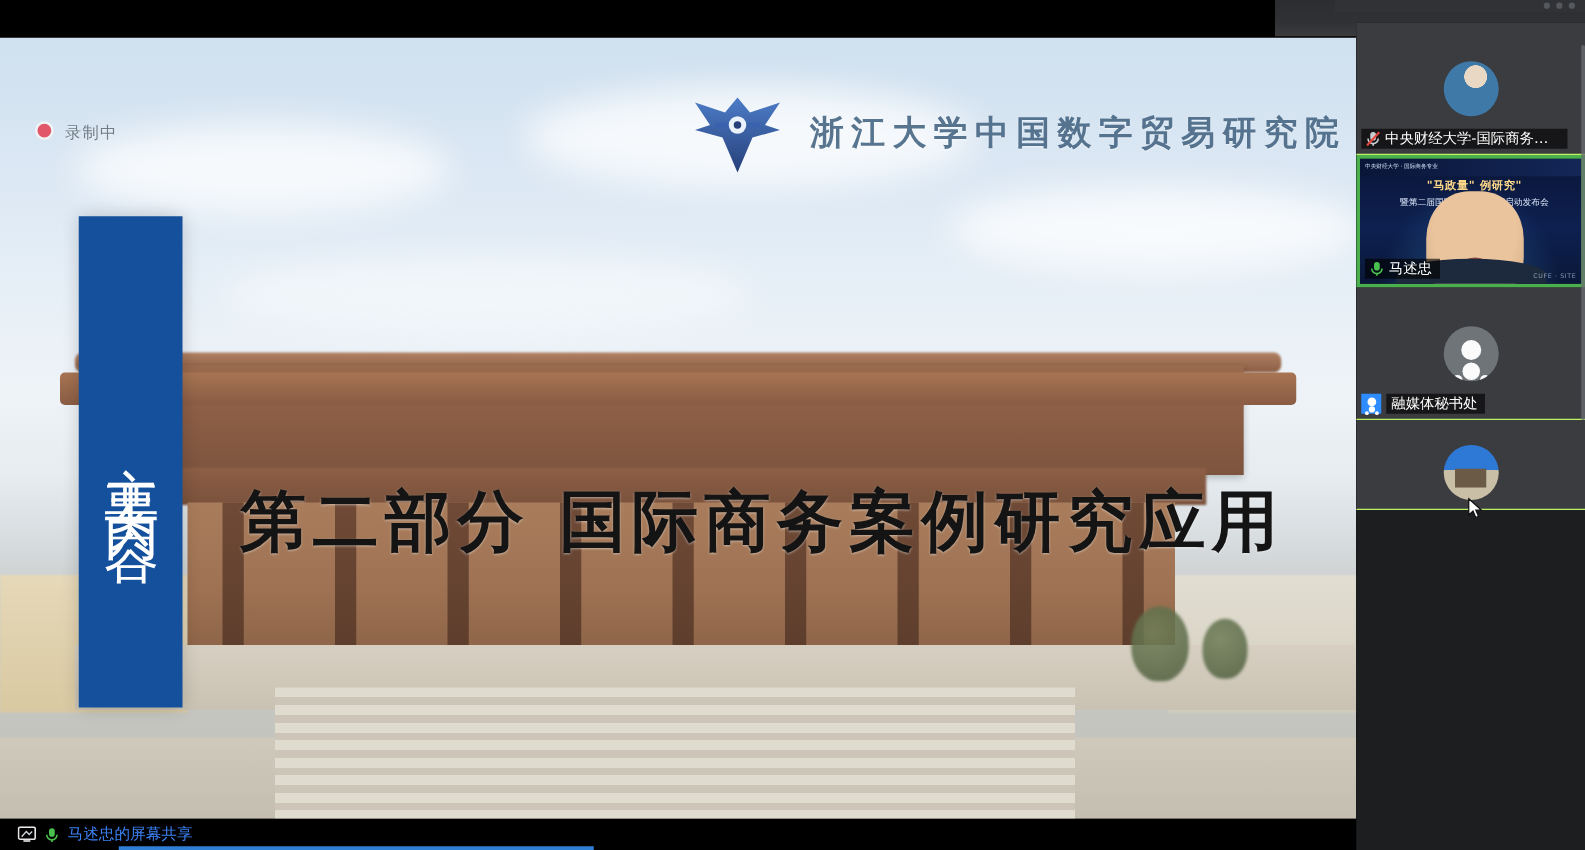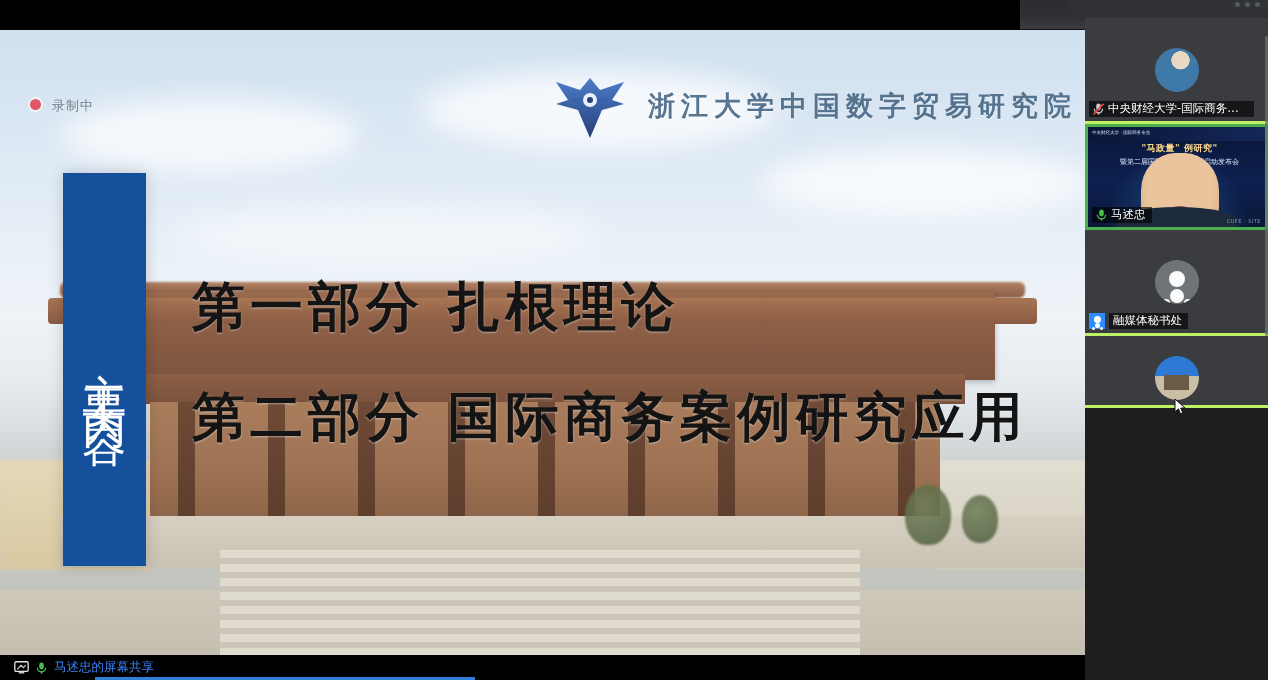--- a/index.html
+++ b/index.html
@@ -197,21 +197,21 @@
     background: #2f7fd6;
   }
 
   
   .film-strip {
     position: absolute; right: 0; top: 18px; width: 183px; height: 662px;
     background: #1d1e20; overflow: hidden;
   }
   .tile {
     position: relative; width: 183px; height: 106px;
-    background: #3a3c40; border-bottom: 3px solid #bef264;
+    background: #3a3c40; border-bottom: 1px solid #bef264;
     overflow: hidden;
   }
   .tile.video { background: #0b1430; border: 3px solid #4bb04b; height: 106px; }
   .avatar {
     position: absolute; left: 50%; top: 50%; transform: translate(-50%,-50%);
     width: 44px; height: 44px; border-radius: 50%; overflow: hidden;
   }
   .av-photo1 { background: radial-gradient(circle at 58% 28%, #e8d8c4 0 22%, #3f79a8 23% 100%); }
   .av-person { background: #6f7479; }
   .av-person:after {
@@ -380,21 +380,20 @@
 
       <div class="rec-indicator">
         <div class="rec-dot"></div>
         <div class="rec-label">录制中</div>
       </div>
 
       <div class="vbar">
         <div class="vbar-text">主要内容</div>
       </div>
 
-      <div class="slide-line slide-line-1">第一部分  扎根理论</div>
       <div class="slide-line slide-line-2">第二部分  国际商务案例研究应用</div>
     </div>
   </div>
 
   <div class="share-bottom">
     <svg class="mic" style="width:15px;height:13px" viewBox="0 0 16 14">
       <rect x="0.8" y="0.8" width="14.4" height="10.4" rx="1.5" fill="none" stroke="#e6e6e6" stroke-width="1.4"></rect>
       <path d="M3.5 9 L7.5 4.6 L10 7.2 L12.5 4.6" fill="none" stroke="#cfd3d8" stroke-width="1.2"></path>
       <rect x="5" y="12" width="6" height="1.4" fill="#e6e6e6"></rect>
     </svg>

